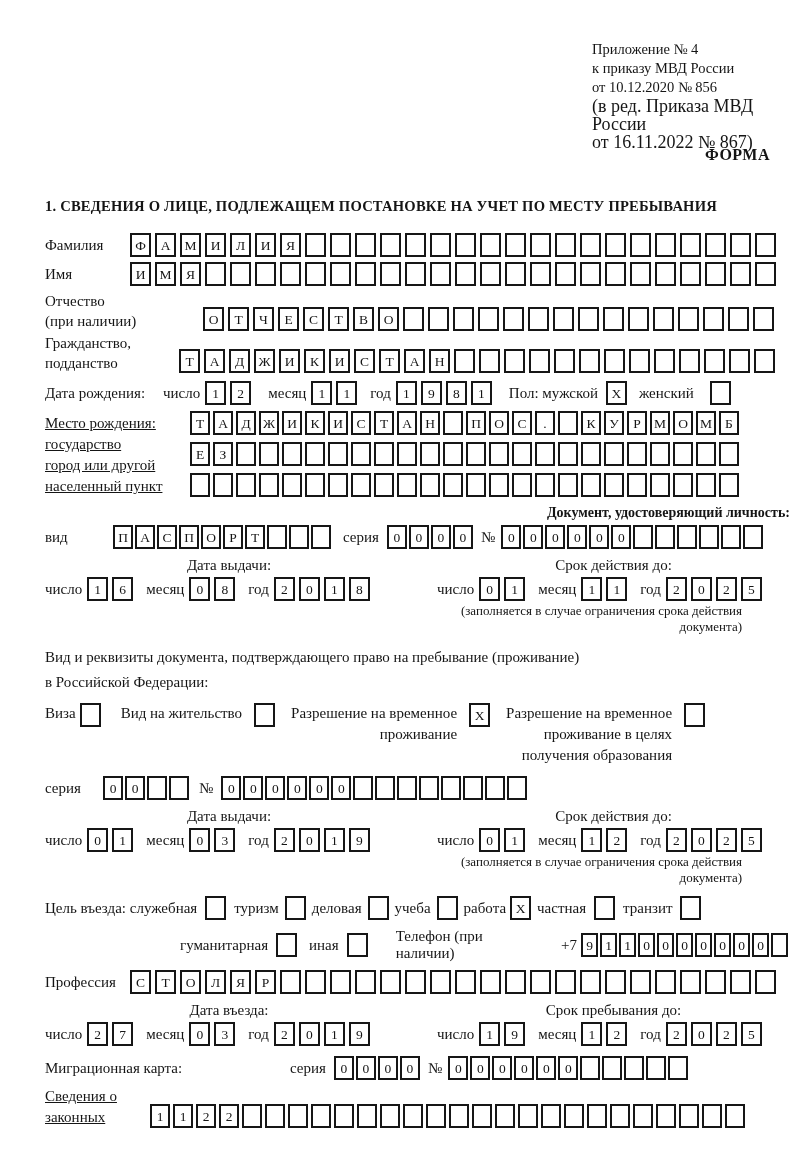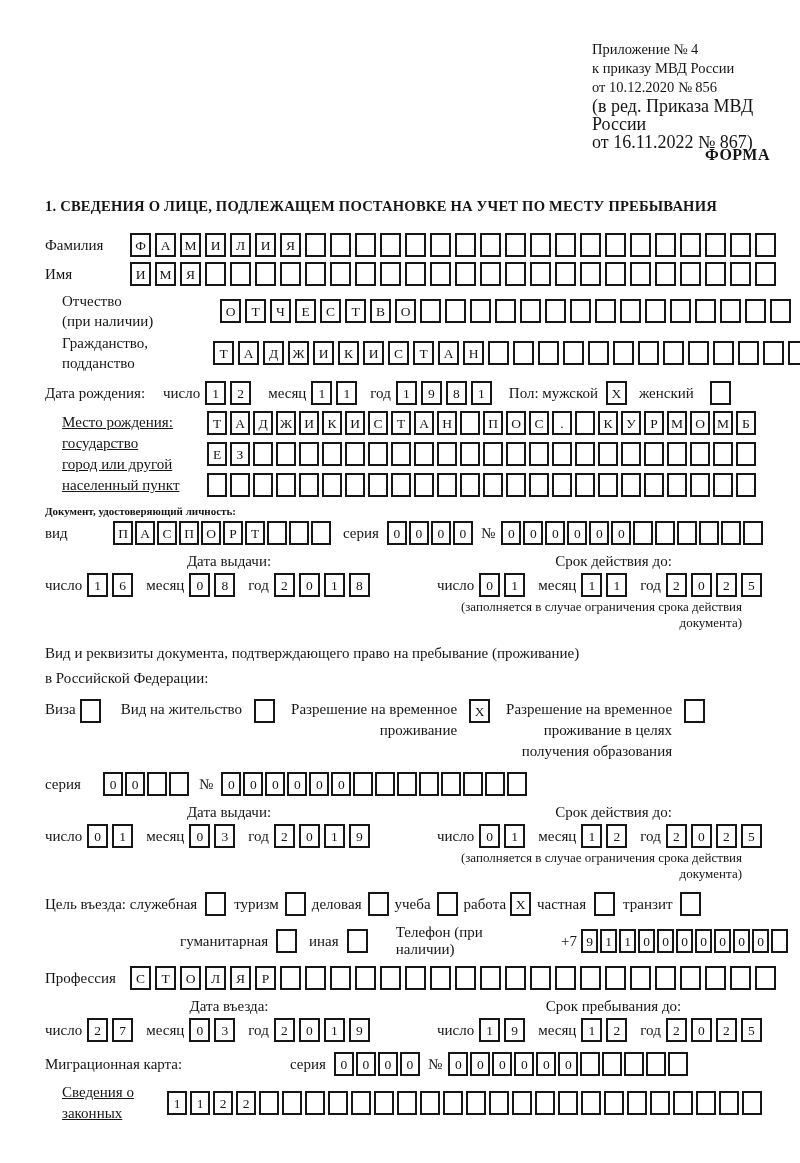--- a/index.html
+++ b/index.html
@@ -12,37 +12,37 @@
   .header-zone{position:relative;height:172px;}
   .hdr{position:absolute;left:547px;top:40px;font-size:14.5px;line-height:19px;}
   .hdr-sm{font-size:18px;line-height:18px;}
   .forma{position:absolute;top:146px;left:0;width:725px;text-align:right;font-weight:bold;font-size:16px;letter-spacing:.5px;}
   
   .title{text-align:center;font-weight:bold;font-size:16px;line-height:23px;letter-spacing:.2px;}
   .blank-line{display:inline-block;width:55px;border-bottom:2px solid #333;margin-left:14px;height:14px;}
   .sec{margin-top:26px;font-weight:bold;font-size:14.6px;letter-spacing:.2px;}
   
   .frow{display:flex;align-items:center;margin-top:5px;}
-  .frow.top{align-items:center;margin-left:17px;}
+  .frow.top{align-items:flex-end;}
   .lbl{flex:none;line-height:20px;}
   .w85{width:85px;} .w158{width:158px;} .w134{width:134px;} .w145{width:145px;} .w105{width:105px;}
   .cells{display:flex;flex:none;}
   .cell{flex:none;width:17px;height:20px;border:2px solid #161616;margin-right:4px;
         text-align:center;line-height:21px;font-size:13.5px;}
   .c22 .cell{width:16px;margin-right:2px;}
   .c24 .cell{width:16px;margin-right:3px;}
   .c19 .cell{width:13px;margin-right:2px;}
   .cb{flex:none;display:inline-block;width:17px;height:20px;border:2px solid #161616;
       text-align:center;line-height:21px;font-size:13.5px;}
   .gap4{margin-left:4px;} .gap6{margin-left:6px;} .gap8{margin-left:8px;} .gap10{margin-left:10px;}
   .gap12{margin-left:12px;} .gap16{margin-left:16px;} .gap20{margin-left:20px;} .gap28{margin-left:28px;}
   .dg{display:flex;align-items:center;}
   .dg .t{margin-right:5px;}
   .dg .cells{margin-right:9px;}
-  .doc-head{text-align:left;font-weight:bold;font-size:11px;margin-top:8px;}
+  .doc-head{text-align:right;font-weight:bold;font-size:14px;margin-top:8px;}
   .twocol{display:flex;margin-top:8px;}
   .col-l{width:368px;flex:none;}
   .col-r{flex:1;margin-left:24px;}
   .col-head{text-align:center;margin-bottom:3px;}
   .note{font-size:13px;text-align:right;padding-right:48px;margin-top:2px;}
   .para{margin-top:10px;line-height:25px;}
   .opt{display:flex;align-items:flex-start;margin-top:8px;}
   .opt .txt{text-align:right;line-height:21px;}
   .lblcol div{line-height:21px;text-decoration:underline;}
   .rowgap{margin-top:7px;}
@@ -157,21 +157,21 @@
         <span class="cell"></span>
         <span class="cell"></span>
         <span class="cell"></span>
         <span class="cell"></span>
         <span class="cell"></span>
         <span class="cell"></span>
         <span class="cell"></span>
       </span>
   </div>
 
-  <div class="frow top" style="margin-top:2px;gap:17px;">
+  <div class="frow top" style="margin-top:2px;">
     <span class="lbl w134">
       <div>Гражданство,</div>
       <div>подданство</div>
     </span>
     <span class="cells">
         <span class="cell">Т</span>
         <span class="cell">А</span>
         <span class="cell">Д</span>
         <span class="cell">Ж</span>
         <span class="cell">И</span>

